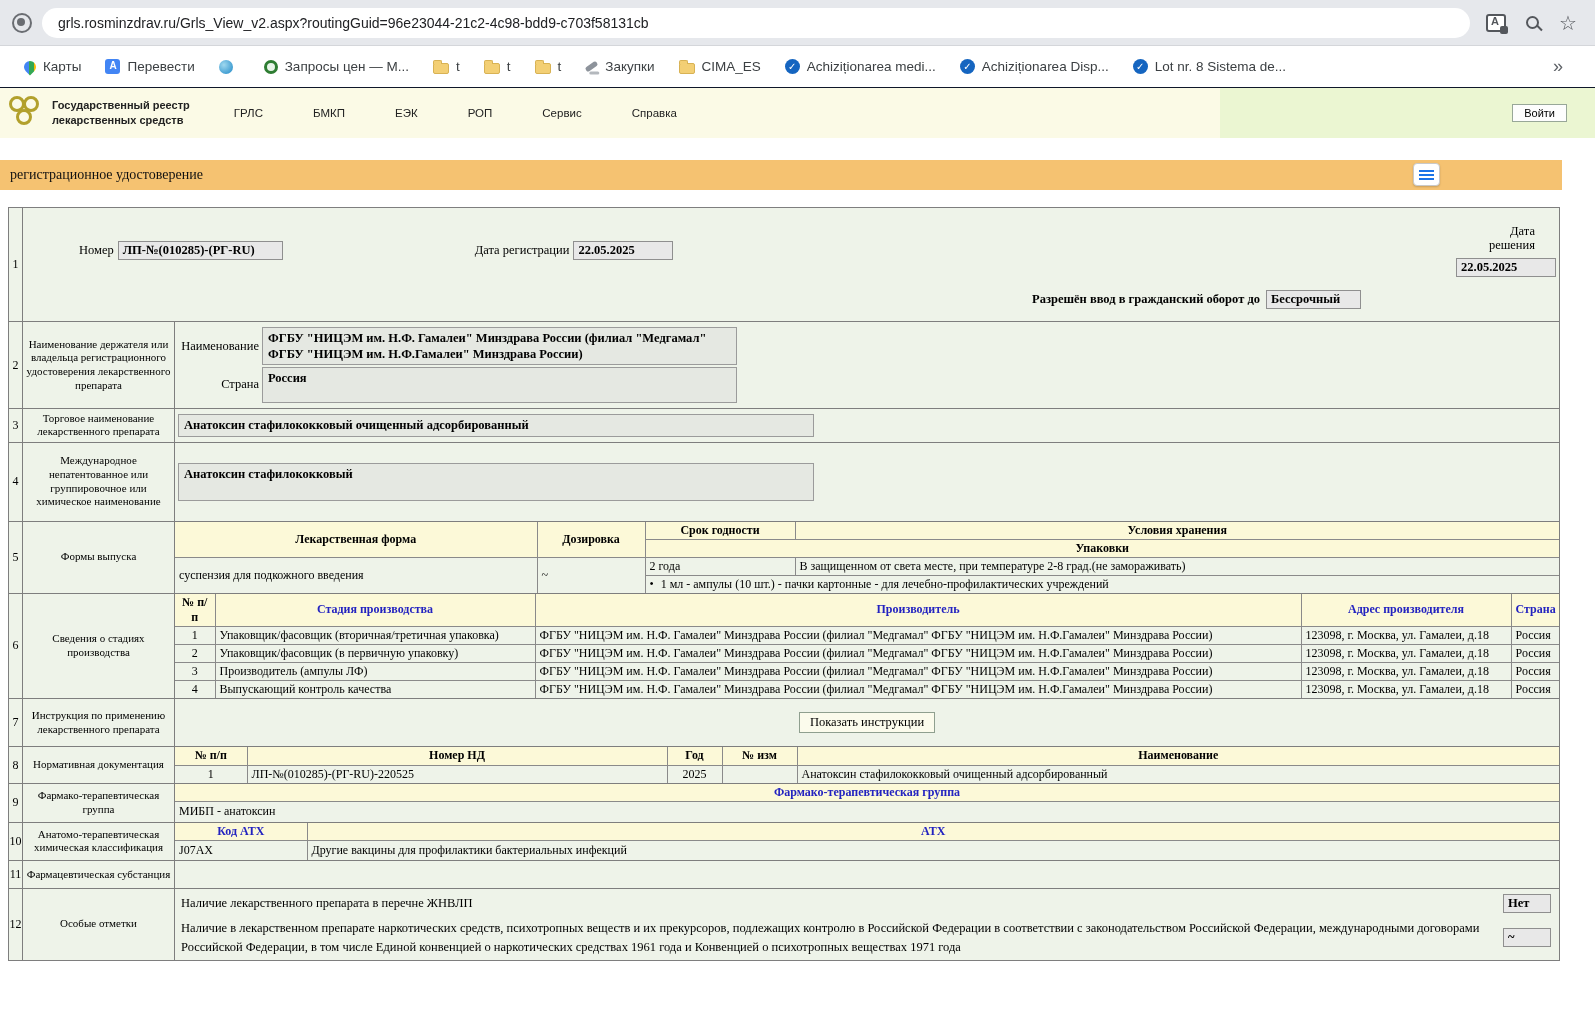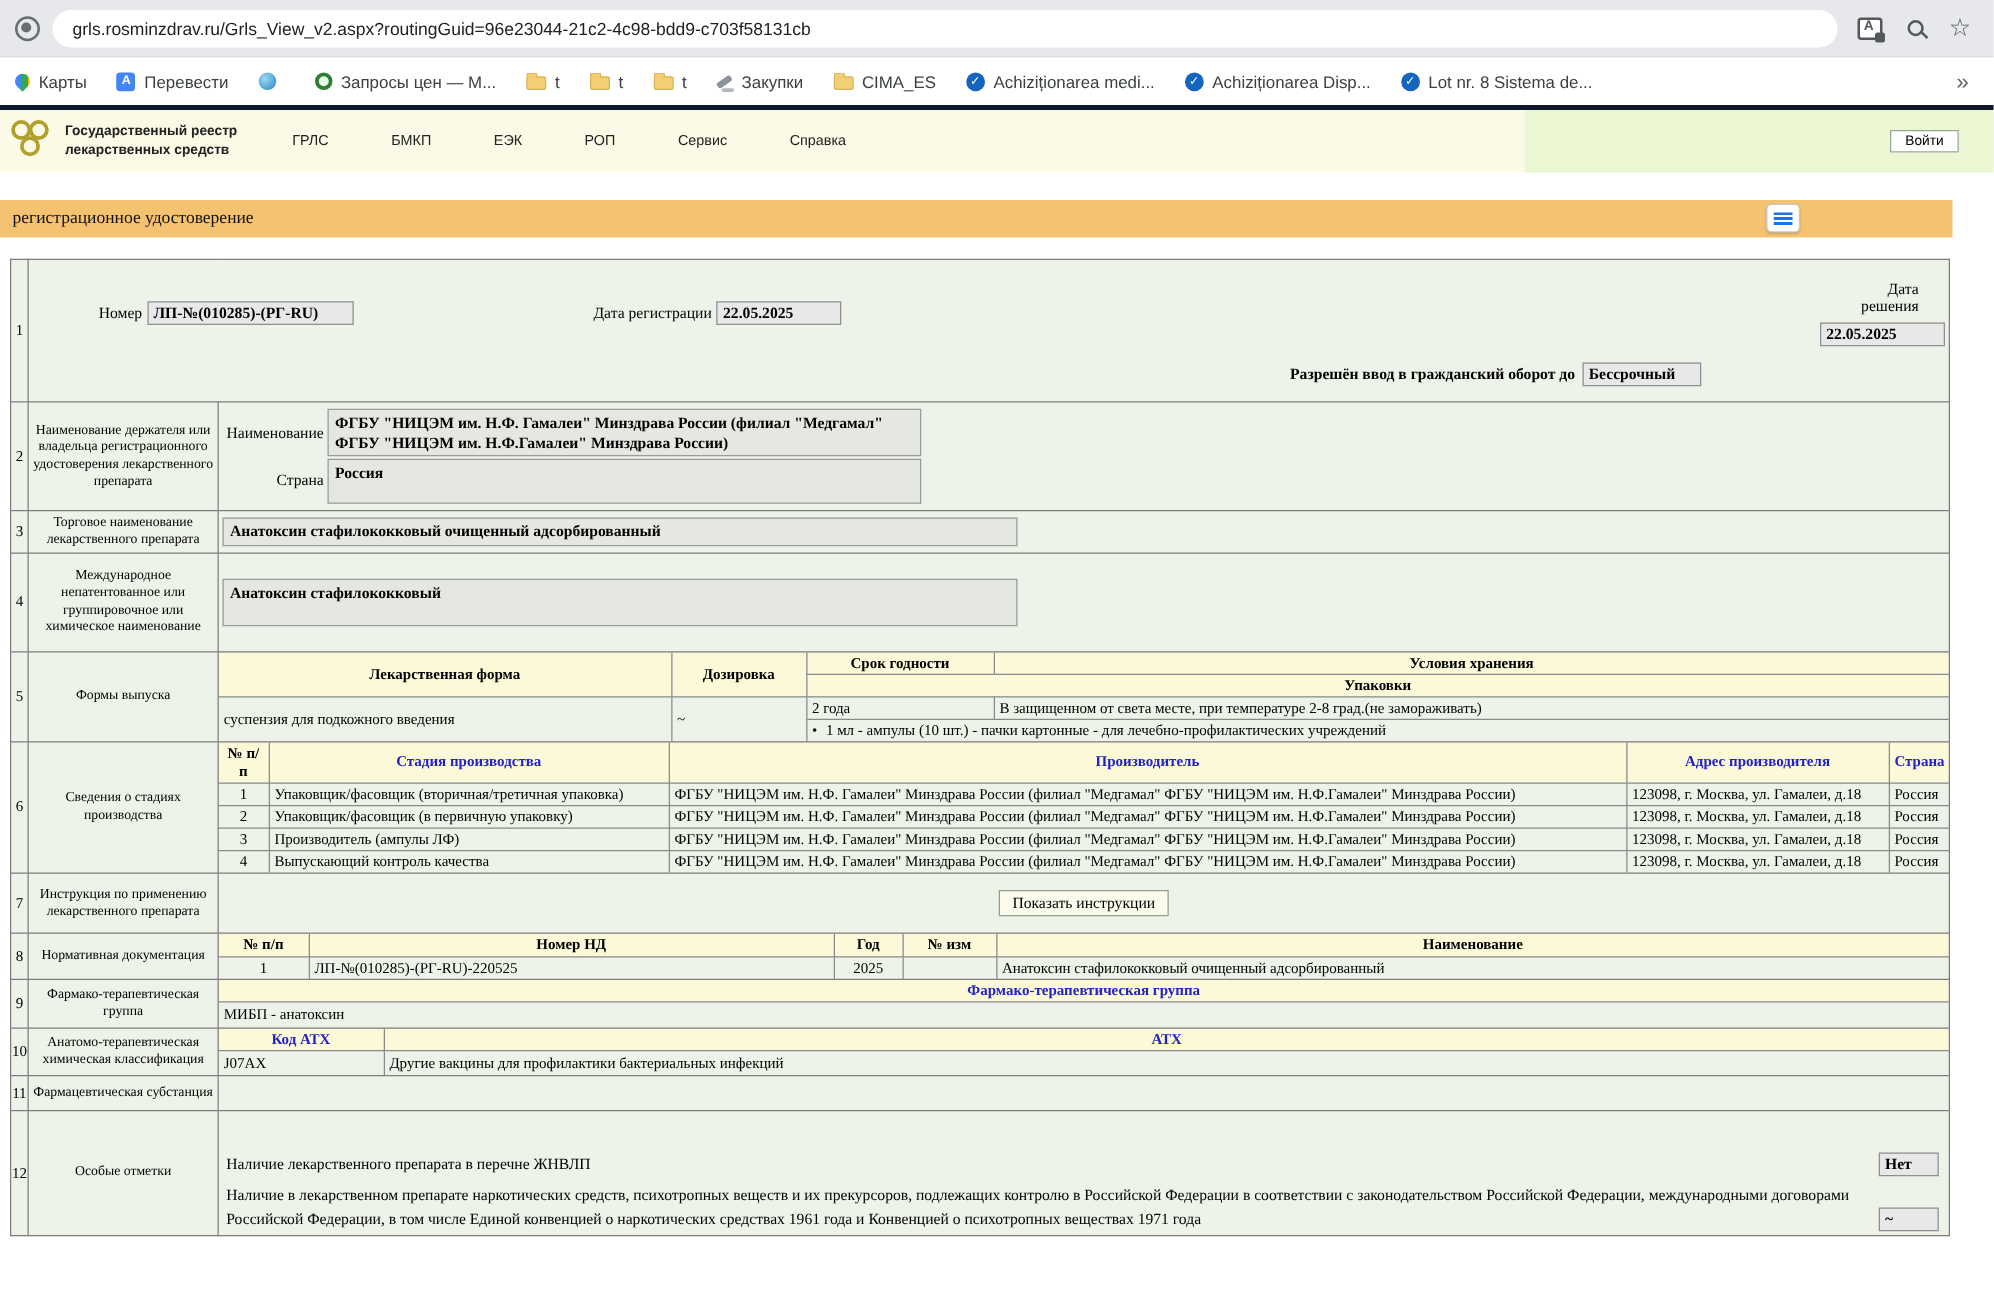--- a/index.html
+++ b/index.html
@@ -13,21 +13,21 @@
   .addr-icons{display:flex;align-items:center;gap:20px;padding:0 6px;}
   .tr-box{width:20px;height:18px;border:2px solid #54575c;border-radius:3px;position:relative;background:#fff;cursor:pointer;}
   .tr-box::after{content:"A";position:absolute;left:3px;top:-1px;font-size:11px;font-weight:bold;color:#54575c;}
   .tr-box::before{content:"";position:absolute;right:-4px;bottom:-4px;width:8px;height:8px;background:#54575c;border-radius:2px;}
   .zoom-glass{width:13px;height:13px;border:2px solid #54575c;border-radius:50%;position:relative;cursor:pointer;}
   .zoom-glass::after{content:"";position:absolute;width:7px;height:2px;background:#54575c;transform:rotate(45deg);right:-6px;bottom:-2px;}
   .star-glyph{font-size:20px;color:#54575c;line-height:1;cursor:pointer;}
   .star-glyph::after{content:"☆";}
 
   
-  .bookmarks{height:42px;background:#fff;display:flex;align-items:center;gap:24px;padding:0 12px;font-size:13.5px;color:#3c4043;border-bottom:4px solid #0f172a;}
+  .bookmarks{height:42px;background:#fff;display:flex;align-items:center;gap:24px;padding:0 24px;font-size:13.5px;color:#3c4043;border-bottom:1px solid #0f172a;}
   .bm{display:flex;align-items:center;gap:7px;white-space:nowrap;cursor:pointer;}
   .bm-overflow{margin-left:auto;font-size:18px;color:#5f6368;padding-right:8px;cursor:pointer;}
   .ic{flex:0 0 auto;}
   .icon-pin{width:12px;height:12px;border-radius:50% 50% 50% 0;transform:rotate(-45deg);background:linear-gradient(135deg,#4285f4 0 45%,#34a853 45% 75%,#fbbc04 75% 100%);}
   .icon-translate{width:15px;height:15px;background:#4285f4;border-radius:3px;position:relative;}
   .icon-translate::after{content:"A";color:#fff;font-size:10px;font-weight:bold;position:absolute;left:4px;top:1px;}
   .icon-badge{width:14px;height:14px;border-radius:50%;background:radial-gradient(circle at 35% 35%,#9fd8ef,#1e88c7);}
   .icon-green{width:14px;height:14px;border-radius:50%;background:#e8f5e9;border:3px solid #2e7d32;}
   .icon-folder{width:16px;height:11px;background:#f3cf74;border-radius:2px;position:relative;margin-top:3px;border:1px solid #d8b254;}
   .icon-folder::before{content:"";position:absolute;top:-4px;left:-1px;width:7px;height:3px;background:#f3cf74;border:1px solid #d8b254;border-bottom:none;border-radius:2px 2px 0 0;}
@@ -101,23 +101,23 @@
   .r6t td,.r8t td{font-size:11.8px;padding:1px 3px;}
   .r6t .hrow td,.r8t .hrow td{height:15px;}
   .r6t tr,.r8t tr{height:18px;}
   .valcell{padding:2px 4px;height:20px;}
 
   .r7-pad{padding:13px 0;text-align:center;}
   .instr-btn{font-family:"Liberation Serif",serif;font-size:12.5px;padding:2px 10px;background:#fbfbec;border:1px solid #8f9f8f;cursor:pointer;}
 
   .r11-cnt{height:28px;}
 
-  .r12-line{display:flex;align-items:flex-end;padding:3px 8px 3px 6px;gap:8px;}
+  .r12-line{display:flex;align-items:center;padding:3px 8px 3px 6px;gap:8px;}
   .r12-text{flex:1;font-size:12.5px;line-height:1.5;}
-  .r12-line.first{align-items:center;padding-top:5px;margin-top:28px;}
+  .r12-line.first{align-items:center;padding-top:5px;}
 </style>
 </head>
 <body>
 
 <div>
   <div class="chrome-top">
     <span class="site-glyph"></span>
     <div class="url-field">
       <span>grls.rosminzdrav.ru/Grls_View_v2.aspx?routingGuid=96e23044-21c2-4c98-bdd9-c703f58131cb</span>
     </div>

